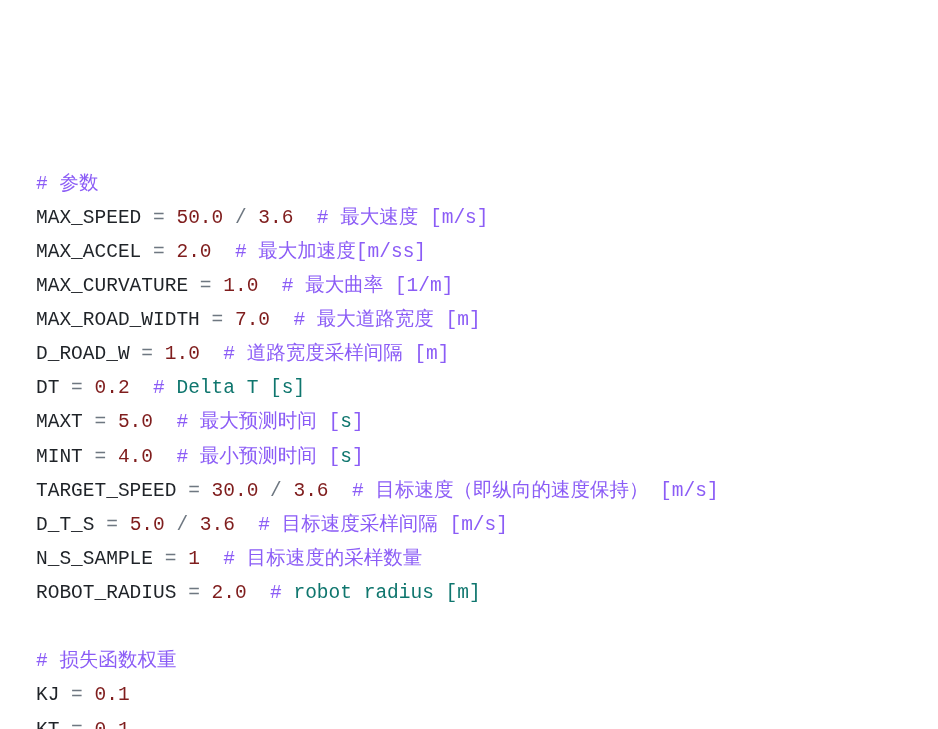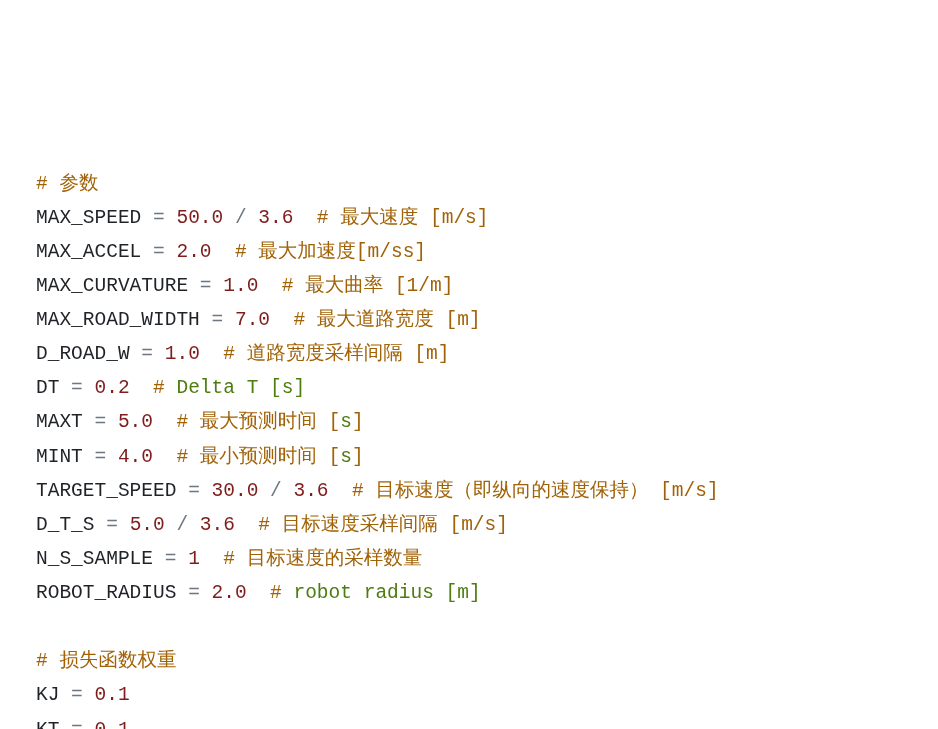--- a/index.html
+++ b/index.html
@@ -5,22 +5,22 @@
     body {
       margin: 0;
       padding: 30px 36px;
       font-family: Consolas, Monaco, "Courier New", monospace;
       font-size: 19.5px;
       line-height: 1.75;
       color: #000;
       background: #fff;
       white-space: pre;
     }
-    .comment { color: #a16207; }
-    .comment-red { color: #4d7c0f; }
+    .comment { color: #8b5cf6; }
+    .comment-red { color: #0f766e; }
     .num { color: #7f1d1d; }
     .op { color: #6e7781; }
     .id { color: #1f2328; }
     .line { display: block; }
   </style>
 </head>
 <body>
 
 
 

